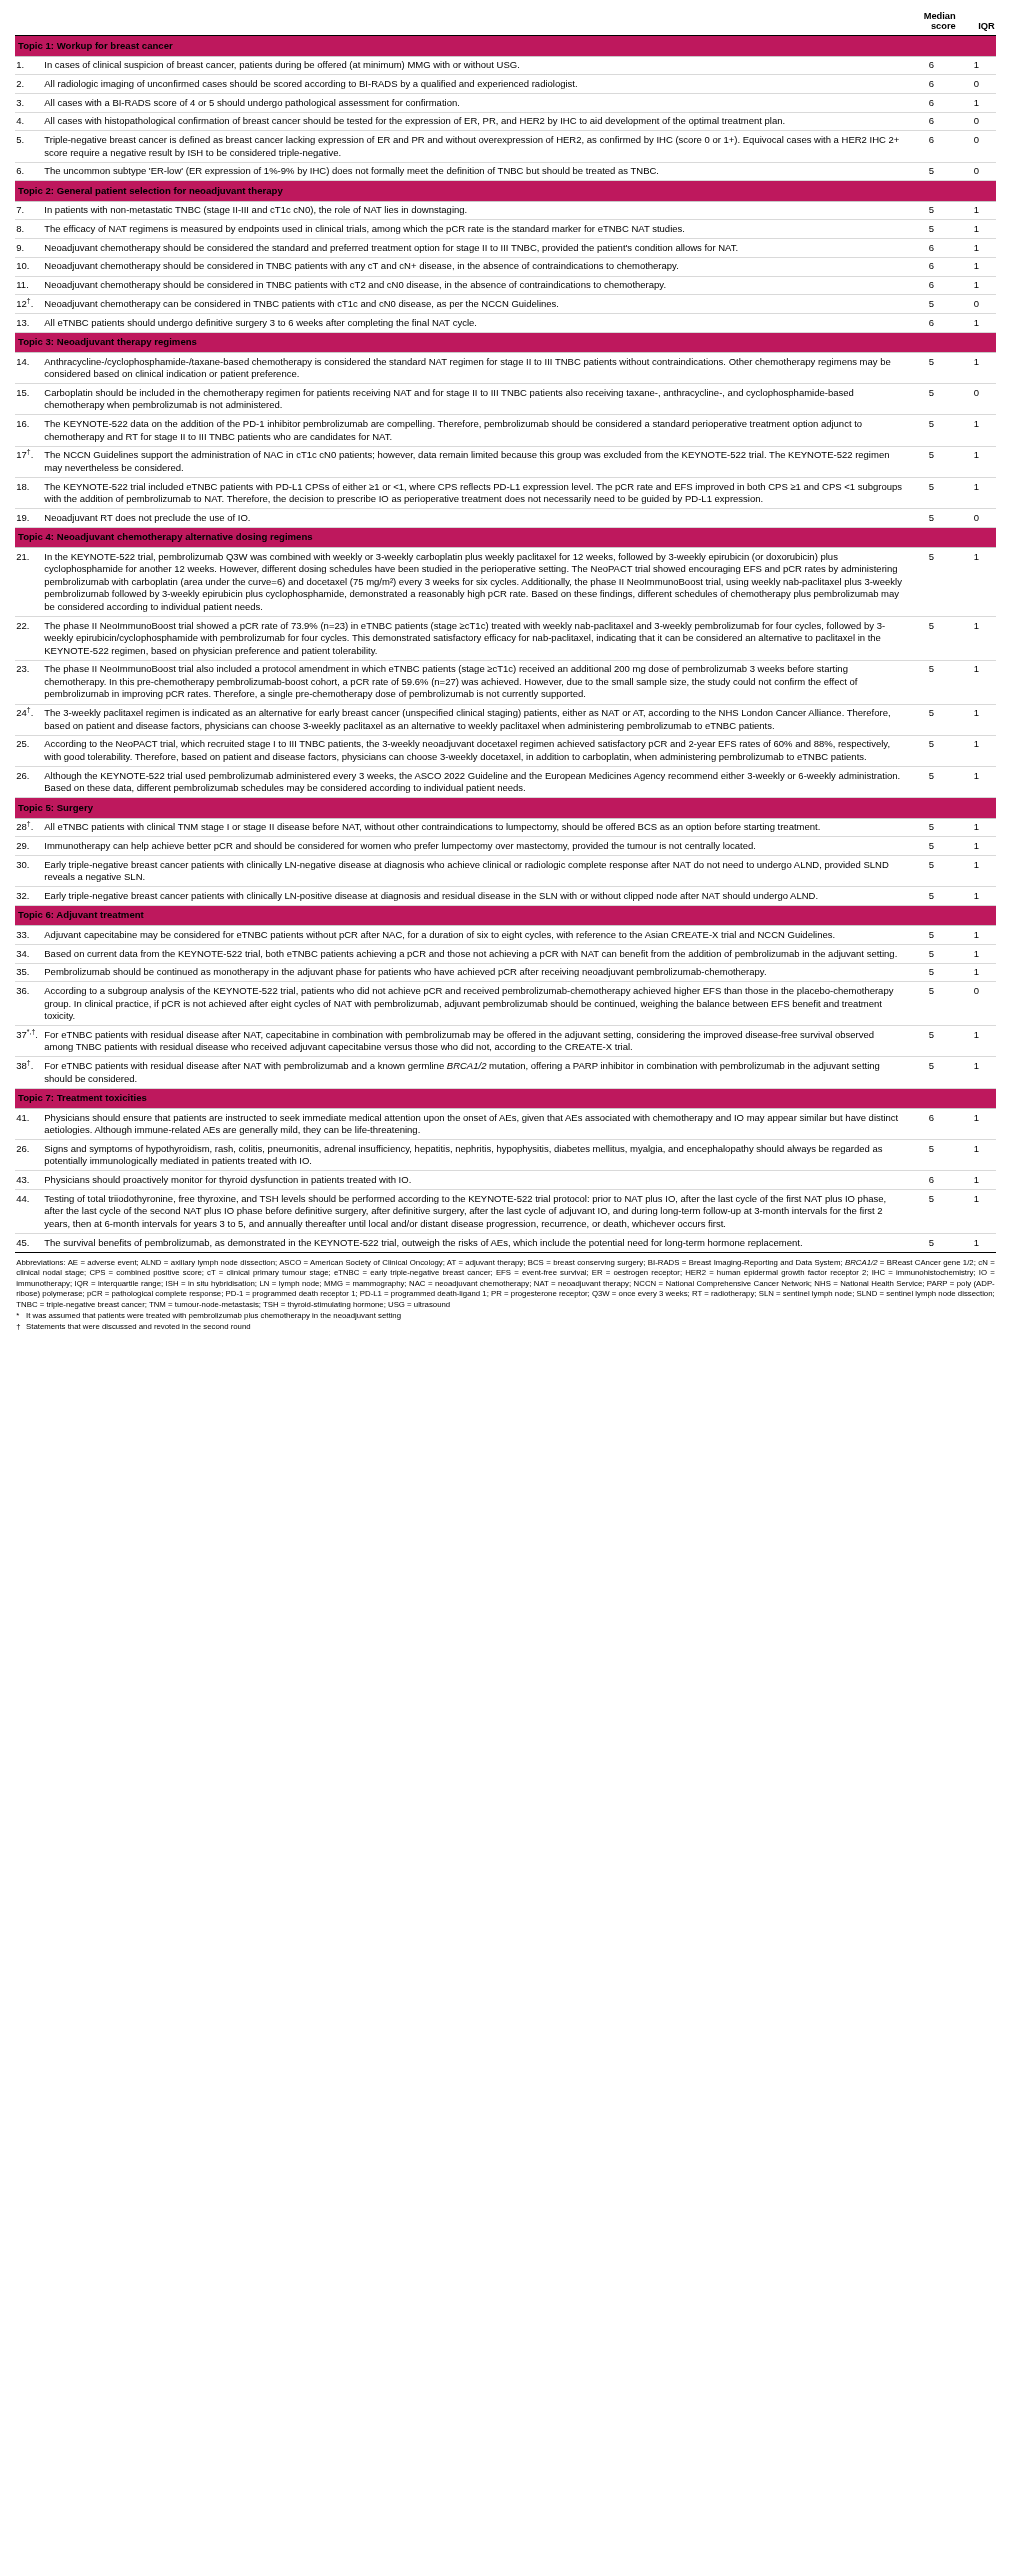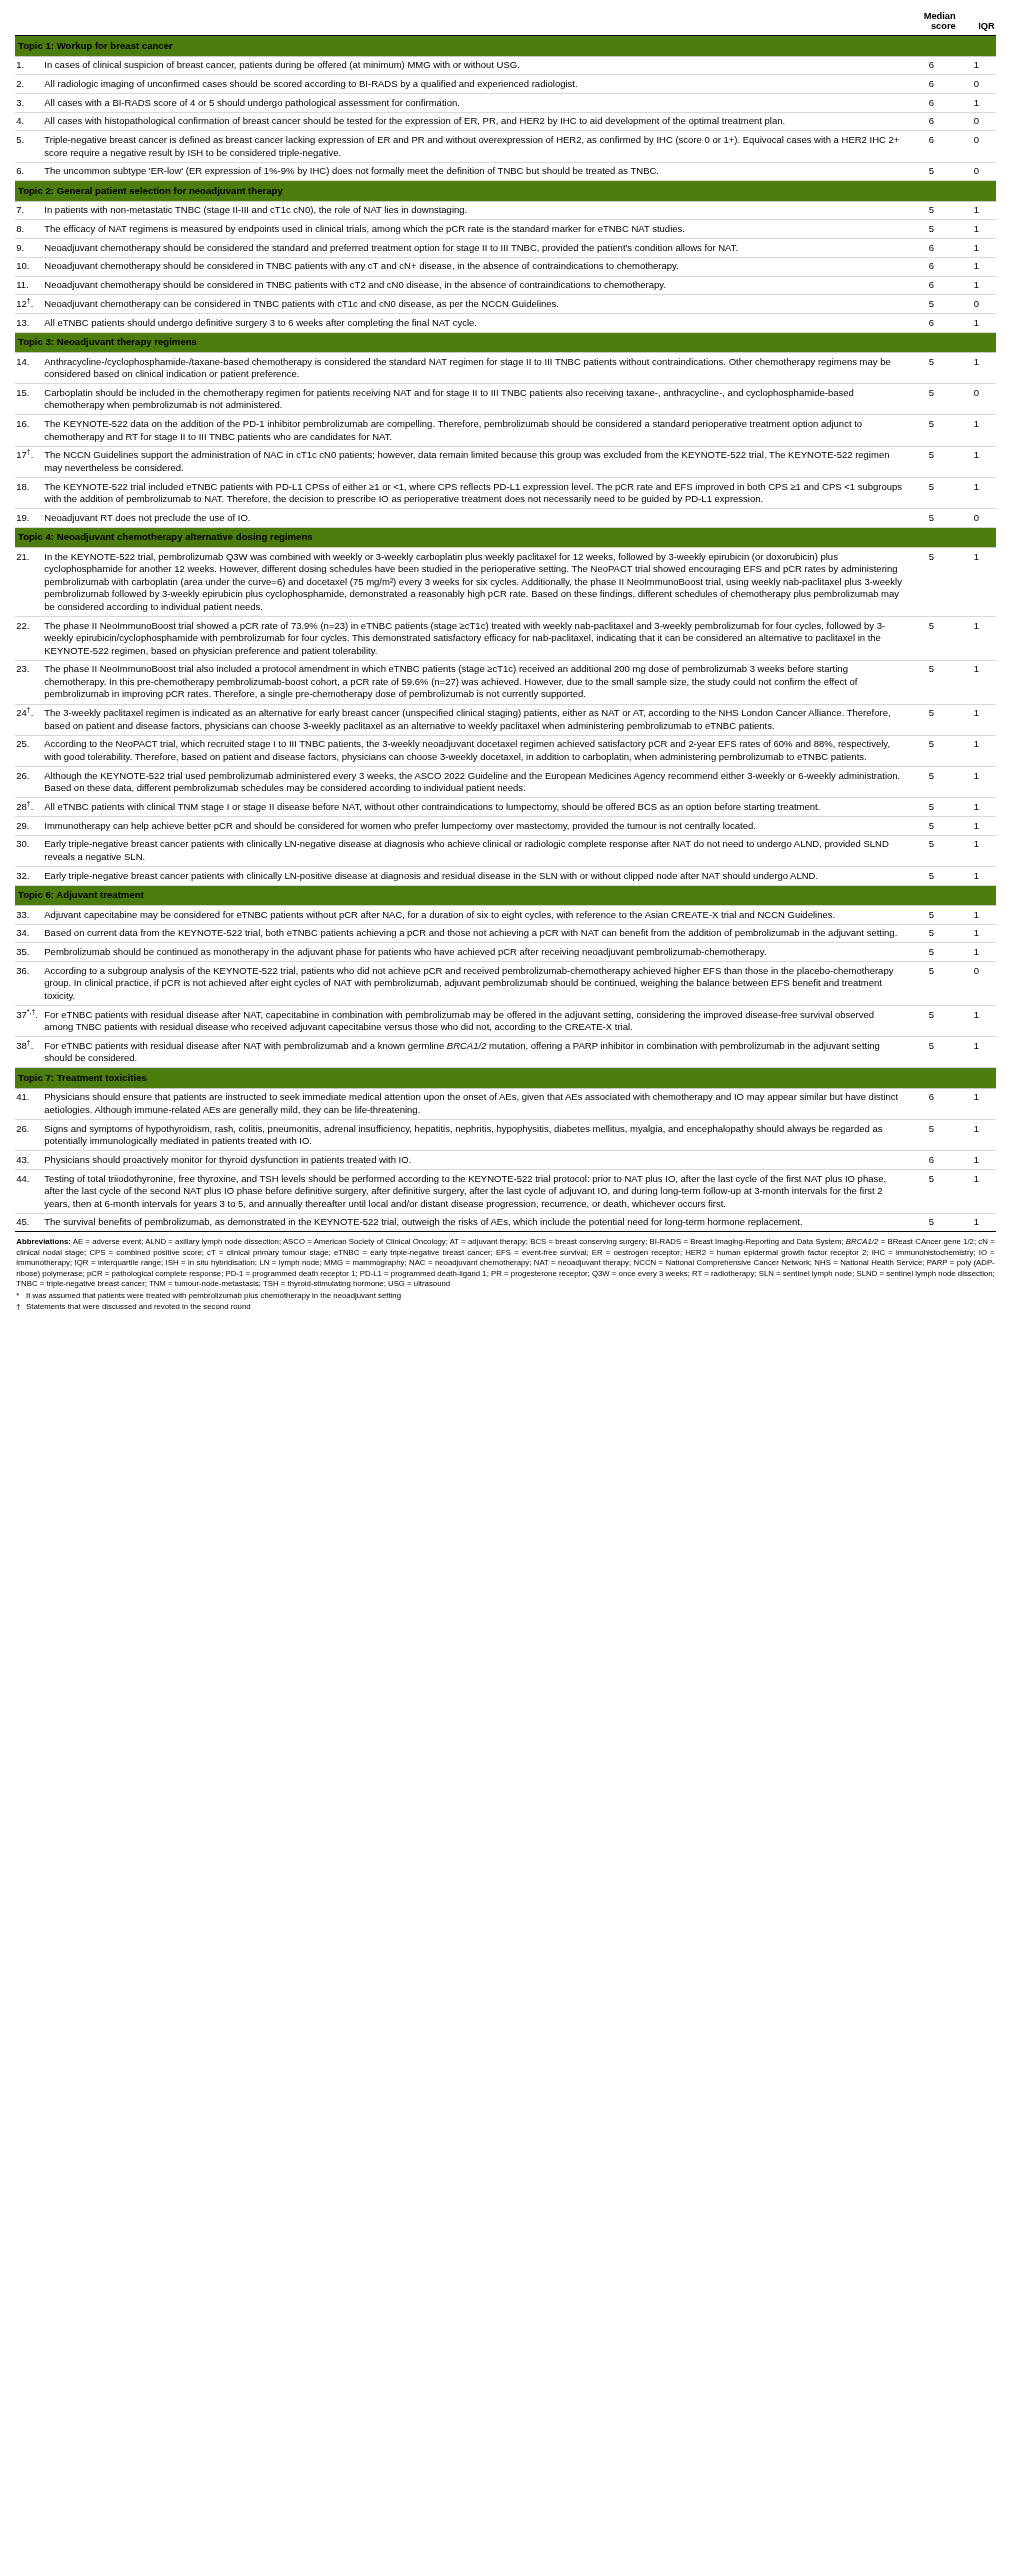--- a/index.html
+++ b/index.html
@@ -57,34 +57,34 @@
     text-align: left;
     padding-left: 1.6px;
     white-space: nowrap;
   }
   tbody td.score, tbody td.iqr {
     text-align: center;
     white-space: nowrap;
   }
   tr.topic td {
     font-weight: bold;
-    background: #4d7c0f;
+    background: #be185d;
     padding: 3.3px 3.3px 3.3px 3.3px;
     border-bottom: 0.6px solid #c8c8c8;
     font-size: 9.6px;
   }
   tr.last-row td { border-bottom: 1.3px solid #000; }
 
   .footnotes {
     font-size: 7.8px;
     line-height: 1.35;
     padding: 4.9px 1.6px 1.6px 1.6px;
     text-align: justify;
   }
-  .footnotes .fn-title { font-weight: bold; }
+  .footnotes .fn-title { font-weight: normal; }
   .fn-line {
     display: block;
     margin-top: 0.8px;
   }
   .fn-marker {
     display: inline-block;
     width: 9.8px;
   }
   sup { font-size: 0.72em; line-height: 0; }
   i { font-style: italic; }
@@ -266,20 +266,23 @@
           <td class="stmt">According to the NeoPACT trial, which recruited stage I to III TNBC patients, the 3-weekly neoadjuvant docetaxel regimen achieved satisfactory pCR and 2-year EFS rates of 60% and 88%, respectively, with good tolerability. Therefore, based on patient and disease factors, physicians can choose 3-weekly docetaxel, in addition to carboplatin, when administering pembrolizumab to eTNBC patients.</td>
           <td class="score">5</td>
           <td class="iqr">1</td>
         </tr>
         <tr class="item">
           <td class="num">26.</td>
           <td class="stmt">Although the KEYNOTE-522 trial used pembrolizumab administered every 3 weeks, the ASCO 2022 Guideline and the European Medicines Agency recommend either 3-weekly or 6-weekly administration. Based on these data, different pembrolizumab schedules may be considered according to individual patient needs.</td>
           <td class="score">5</td>
           <td class="iqr">1</td>
         </tr>
+        <tr class="topic">
+          <td colspan="4">Topic 5: Surgery</td>
+        </tr>
         <tr class="item">
           <td class="num">28<sup>†</sup>.</td>
           <td class="stmt">All eTNBC patients with clinical TNM stage I or stage II disease before NAT, without other contraindications to lumpectomy, should be offered BCS as an option before starting treatment.</td>
           <td class="score">5</td>
           <td class="iqr">1</td>
         </tr>
         <tr class="item">
           <td class="num">29.</td>
           <td class="stmt">Immunotherapy can help achieve better pCR and should be considered for women who prefer lumpectomy over mastectomy, provided the tumour is not centrally located.</td>
           <td class="score">5</td>

